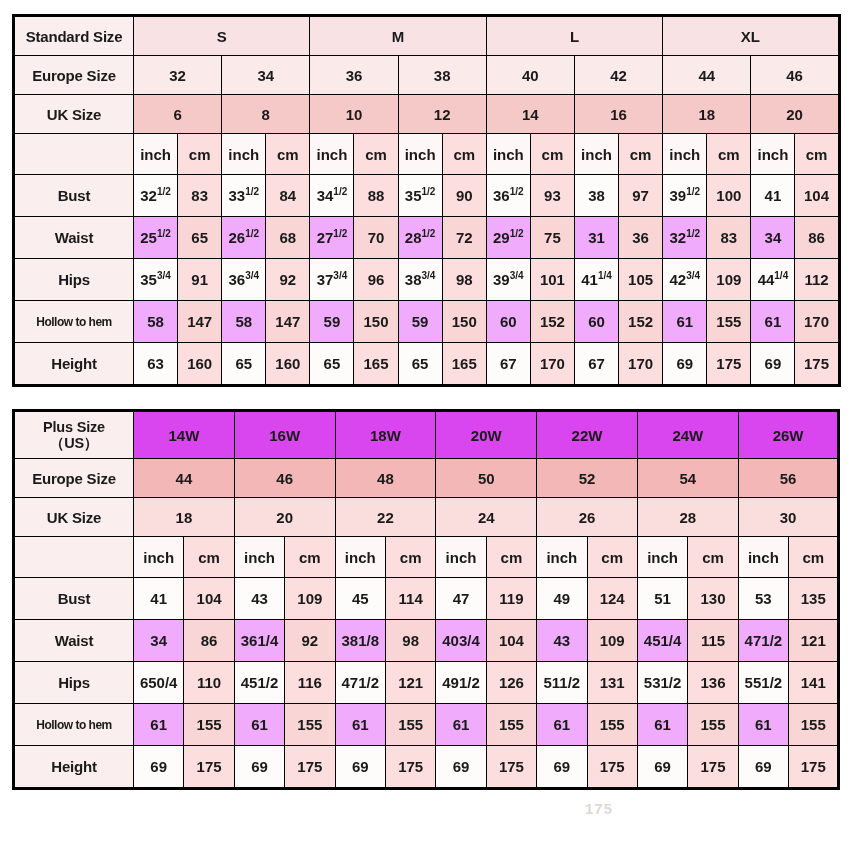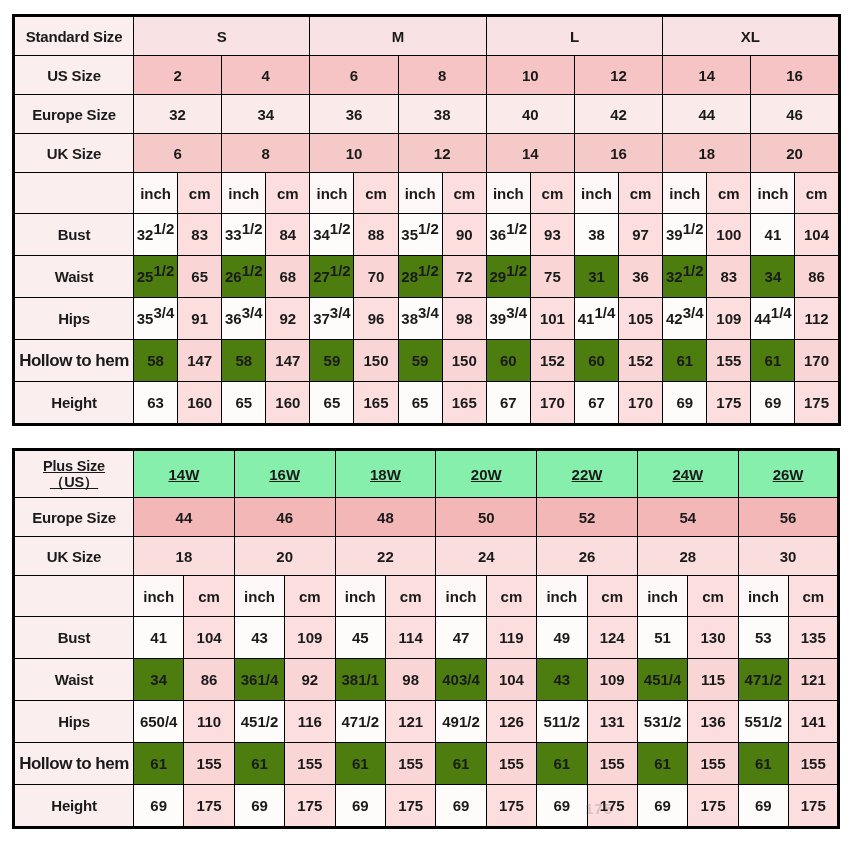--- a/index.html
+++ b/index.html
@@ -27,51 +27,51 @@
     font-size:15px;
     padding:0;
     overflow:hidden;
     white-space:nowrap;
   }
   
   tr.r-head td{height:38px;}
   tr.r-size td{height:38px;}
   tr.r-unit td{height:40px;text-align:center;}
   tr.r-data td{height:41px;}
-  tr.r-plushead td{height:46px;text-decoration:underline;}
+  tr.r-plushead td{height:46px;}
 
   
   td.lab{
     font-size:15px;
     background:#fbeeee;
     letter-spacing:-0.2px;
   }
-  td.lab.sm{font-size:17px;letter-spacing:-0.5px;}
+  td.lab.sm{font-size:12px;letter-spacing:-0.5px;}
   td.lab.two{line-height:1.12;white-space:normal;font-size:14.5px;}
 
   
   .t-group{background:#f9e2e4;}   
   .t-us{background:#f6c4c4;}      
   .t-eu{background:#faeaea;}      
   .t-uk{background:#f6c9c9;}      
   .t-eu2{background:#f3b7b7;}     
   .t-uk2{background:#fadddd;}
-  .t-plus{background:#86efac;}
+  .t-plus{background:#d946ef;}
   .t-blank{background:#fbeeee;}
   .t-unit-i{background:#fdf7f7;}
   .t-unit-c{background:#fbdedd;}
   .t-inch{background:#fefbfb;}
   .t-cm{background:#fbdedd;}
-  .t-inch-a{background:#4d7c0f;}
+  .t-inch-a{background:#f0abfc;}
   .t-cm-a{background:#f9d5d5;}
 
   .unit{font-size:14px;font-weight:bold;}
 
   
-  .frac{font-size:15px;vertical-align:super;line-height:0;font-weight:bold;letter-spacing:0;}
+  .frac{font-size:10px;vertical-align:super;line-height:0;font-weight:bold;letter-spacing:0;}
 
   .gap{height:22px;}
 
   
   .wm{
     position:absolute;
     left:585px;top:800px;
     font-size:15px;font-weight:bold;
     color:rgba(150,120,120,.30);
     letter-spacing:1px;
@@ -88,31 +88,20 @@
       <col style="width:120px">
       <col span="16" style="width:44.1px">
     </colgroup>
     <tbody id="std-body">
         <tr class="r-head">
           <td class="lab">Standard Size</td>
           <td class="t-group" colspan="4">S</td>
           <td class="t-group" colspan="4">M</td>
           <td class="t-group" colspan="4">L</td>
           <td class="t-group" colspan="4">XL</td>
-        </tr>
-        <tr class="r-size">
-          <td class="lab">US Size</td>
-          <td class="t-us" colspan="2">2</td>
-          <td class="t-us" colspan="2">4</td>
-          <td class="t-us" colspan="2">6</td>
-          <td class="t-us" colspan="2">8</td>
-          <td class="t-us" colspan="2">10</td>
-          <td class="t-us" colspan="2">12</td>
-          <td class="t-us" colspan="2">14</td>
-          <td class="t-us" colspan="2">16</td>
         </tr>
         <tr class="r-size">
           <td class="lab">Europe Size</td>
           <td class="t-eu" colspan="2">32</td>
           <td class="t-eu" colspan="2">34</td>
           <td class="t-eu" colspan="2">36</td>
           <td class="t-eu" colspan="2">38</td>
           <td class="t-eu" colspan="2">40</td>
           <td class="t-eu" colspan="2">42</td>
           <td class="t-eu" colspan="2">44</td>
@@ -320,21 +309,21 @@
           <td class="t-cm">130</td>
           <td class="t-inch">53</td>
           <td class="t-cm">135</td>
         </tr>
         <tr class="r-data">
           <td class="lab">Waist</td>
           <td class="t-inch-a">34</td>
           <td class="t-cm-a">86</td>
           <td class="t-inch-a">361/4</td>
           <td class="t-cm-a">92</td>
-          <td class="t-inch-a">381/1</td>
+          <td class="t-inch-a">381/8</td>
           <td class="t-cm-a">98</td>
           <td class="t-inch-a">403/4</td>
           <td class="t-cm-a">104</td>
           <td class="t-inch-a">43</td>
           <td class="t-cm-a">109</td>
           <td class="t-inch-a">451/4</td>
           <td class="t-cm-a">115</td>
           <td class="t-inch-a">471/2</td>
           <td class="t-cm-a">121</td>
         </tr>

